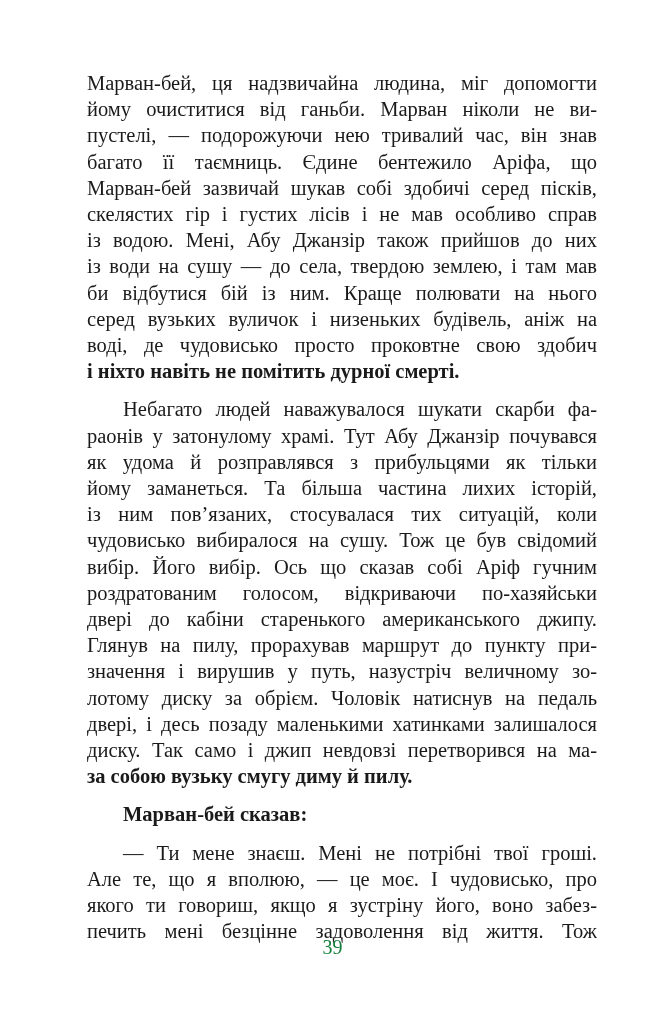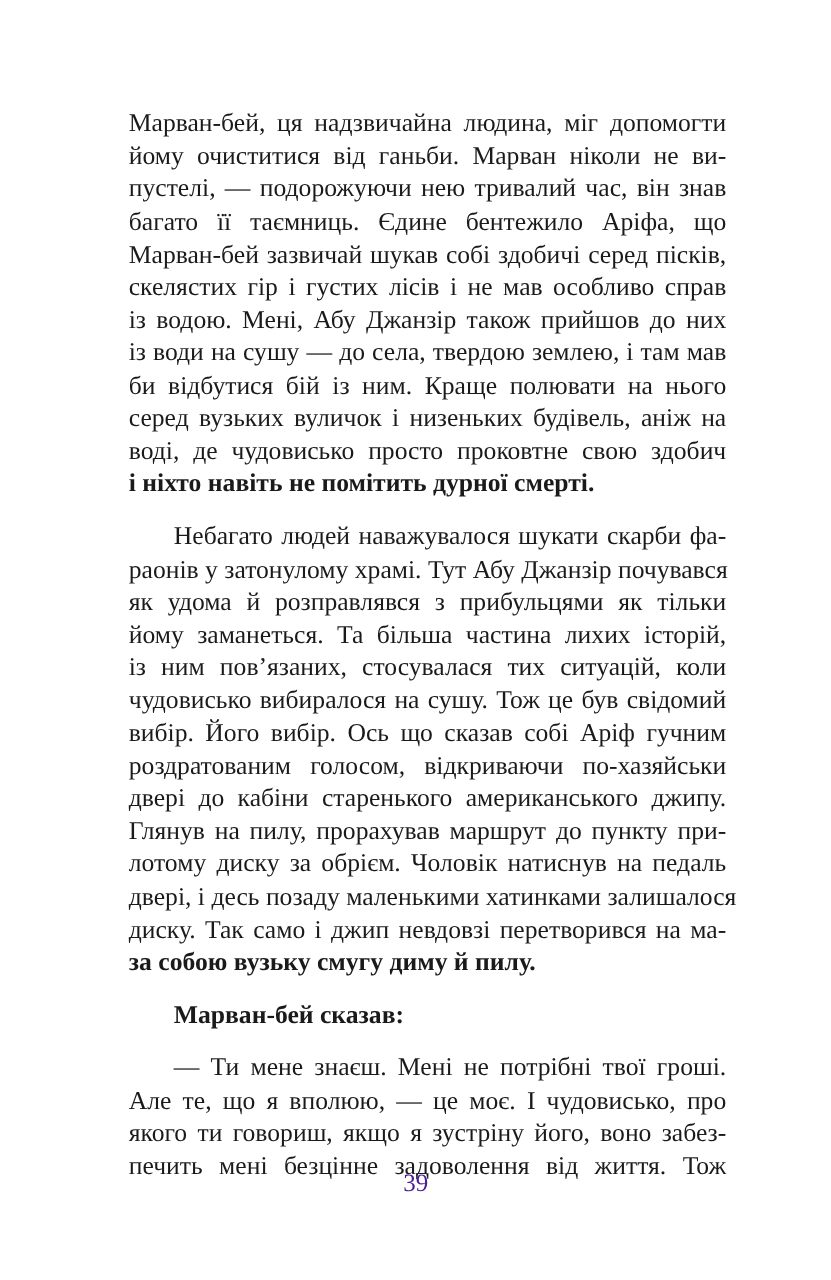--- a/index.html
+++ b/index.html
@@ -17,21 +17,21 @@
       position: absolute;
       left: 87px;
       top: 70px;
       width: 510px;
       font-family: "Liberation Serif", "DejaVu Serif", serif;
       font-size: 20.5px;
       line-height: 26.2px;
       color: #1a1a1a;
     }
     .para {
-      margin: 16px;
+      margin: 0;
       text-align: justify;
       text-align-last: left;
       hyphens: manual;
     }
     .para + .para {
       margin-top: 12px;
     }
     .line {
       display: block;
       text-align: justify;
@@ -46,21 +46,21 @@
       padding-left: 36px;
     }
     .page-number {
       position: absolute;
       left: 0;
       width: 665px;
       top: 936px;
       text-align: center;
       font-family: "Liberation Serif", "DejaVu Serif", serif;
       font-size: 20px;
-      color: #4c1d95;
+      color: #15803d;
     }
   </style>
 </head>
 <body>
 
 <div class="page">
 
   <p class="para">
     <span class="line">Марван-бей, ця надзвичайна людина, міг допомогти</span>
     <span class="line">йому очиститися від ганьби. Марван ніколи не ви-</span>
@@ -80,20 +80,21 @@
     <span class="line first-indent">Небагато людей наважувалося шукати скарби фа-</span>
     <span class="line">раонів у затонулому храмі. Тут Абу Джанзір почувався</span>
     <span class="line">як удома й розправлявся з прибульцями як тільки</span>
     <span class="line">йому заманеться. Та більша частина лихих історій,</span>
     <span class="line">із ним пов’язаних, стосувалася тих ситуацій, коли</span>
     <span class="line">чудовисько вибиралося на сушу. Тож це був свідомий</span>
     <span class="line">вибір. Його вибір. Ось що сказав собі Аріф гучним</span>
     <span class="line">роздратованим голосом, відкриваючи по-хазяйськи</span>
     <span class="line">двері до кабіни старенького американського джипу.</span>
     <span class="line">Глянув на пилу, прорахував маршрут до пункту при-</span>
+    <span class="line">значення і вирушив у путь, назустріч величному зо-</span>
     <span class="line">лотому диску за обрієм. Чоловік натиснув на педаль</span>
     <span class="line">двері, і десь позаду маленькими хатинками залишалося</span>
     <span class="line">диску. Так само і джип невдовзі перетворився на ма-</span>
     <span class="line last">за собою вузьку смугу диму й пилу.</span>
   </p>
 
   <p class="para">
     <span class="line first-indent last">Марван-бей сказав:</span>
   </p>
 

